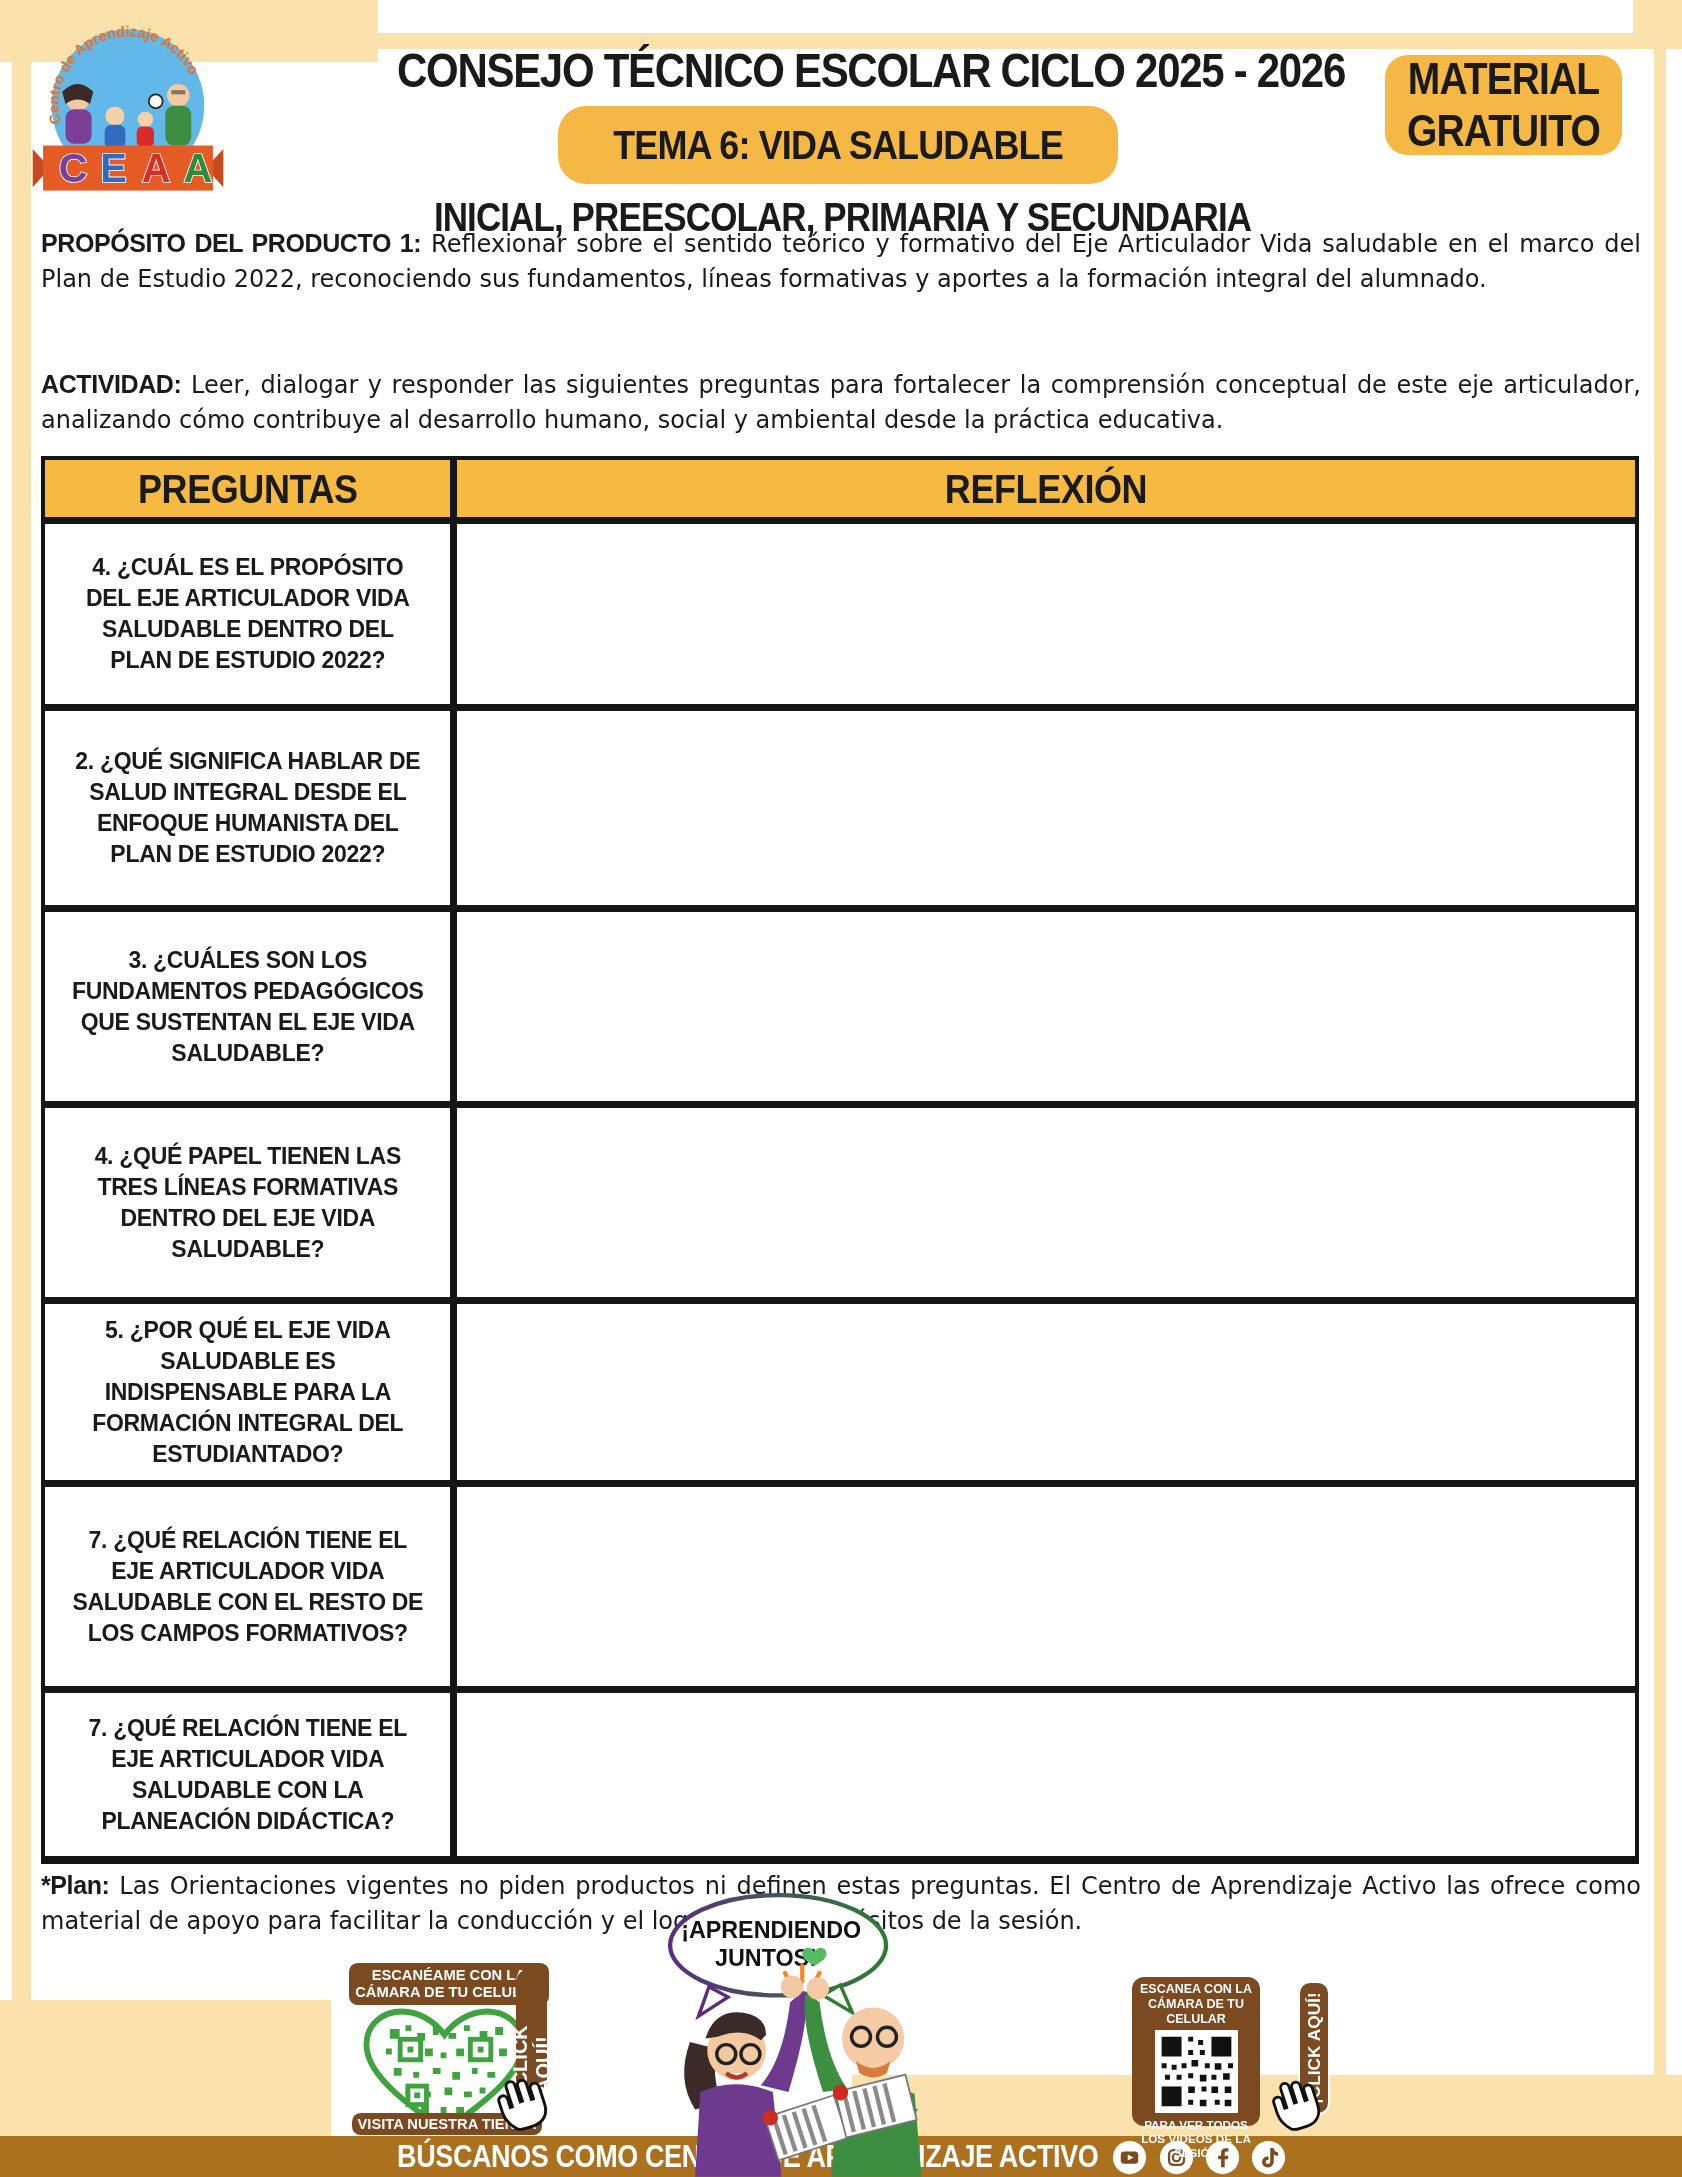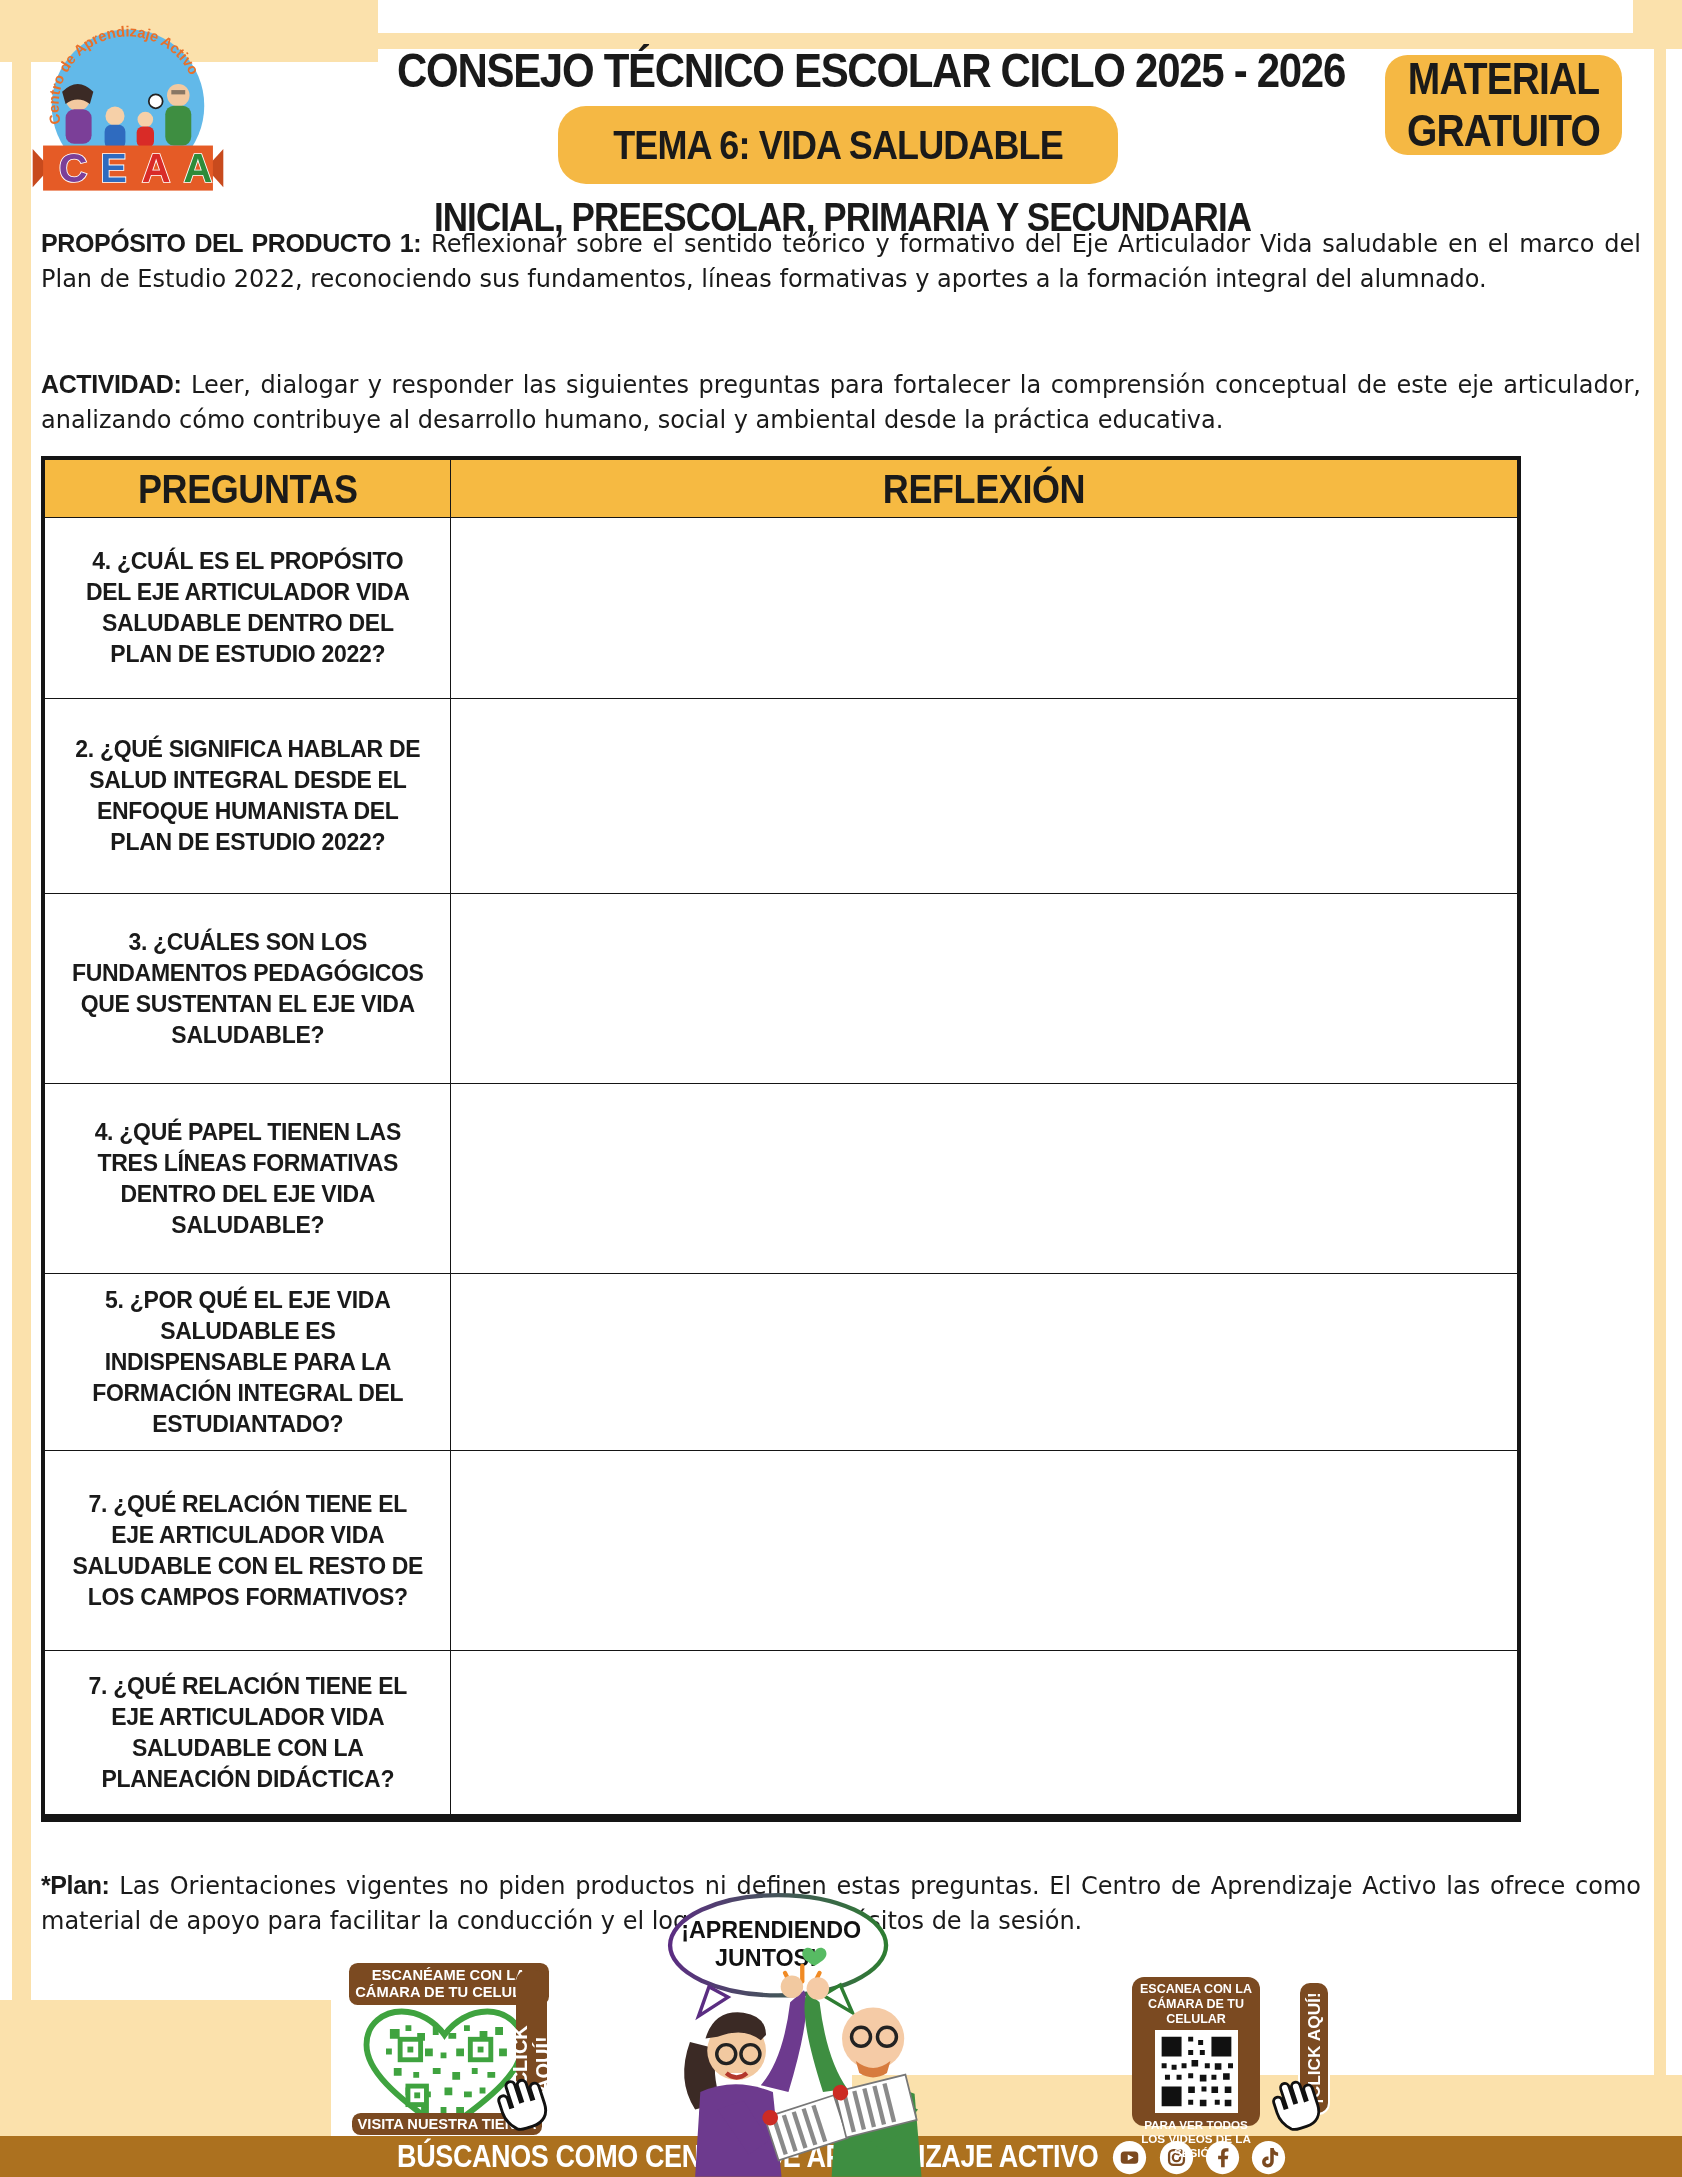--- a/index.html
+++ b/index.html
@@ -17,22 +17,22 @@
   .free-badge{left:1385px;top:55px;width:237px;height:100px;background:#F5B844;border-radius:22.5px;
               display:flex;align-items:center;justify-content:center;text-align:center;
               font-size:39px;line-height:46px;letter-spacing:-0.9px;}
   .subtitle{left:259px;top:197px;width:1167px;text-align:center;font-size:35px;letter-spacing:-0.9px;}
 
   
   .para{left:41px;width:1600px;font-size:24px;line-height:35px;text-align:justify;}
   .para b{font-family:"Liberation Sans",sans-serif;letter-spacing:-0.4px;font-size:25px;}
 
   
-  .qtable{left:41px;top:456px;width:1480px;background:#151515;display:grid;
-          grid-template-columns:405px 1fr;grid-auto-flow:row;gap:1px;padding:4.3px;box-sizing:border-box;
+  .qtable{left:41px;top:456px;width:1598px;background:#151515;display:grid;
+          grid-template-columns:405px 1fr;grid-auto-flow:row;gap:7px;padding:4.3px;box-sizing:border-box;
           border-bottom:3.5px solid #151515;}
   .qtable > div{background:#ffffff;display:flex;align-items:center;justify-content:center;}
   .th{background:#F6BA42 !important;font-size:36px;letter-spacing:-0.4px;}
   .qcell{padding:8.6px 26px;text-align:center;font-size:23px;line-height:31px;letter-spacing:-0.3px;
          font-family:"Liberation Sans",sans-serif;font-weight:bold;box-sizing:border-box;}
   .rcell{background:#ffffff;}
 
   .nota{top:1868px;}
 
   

